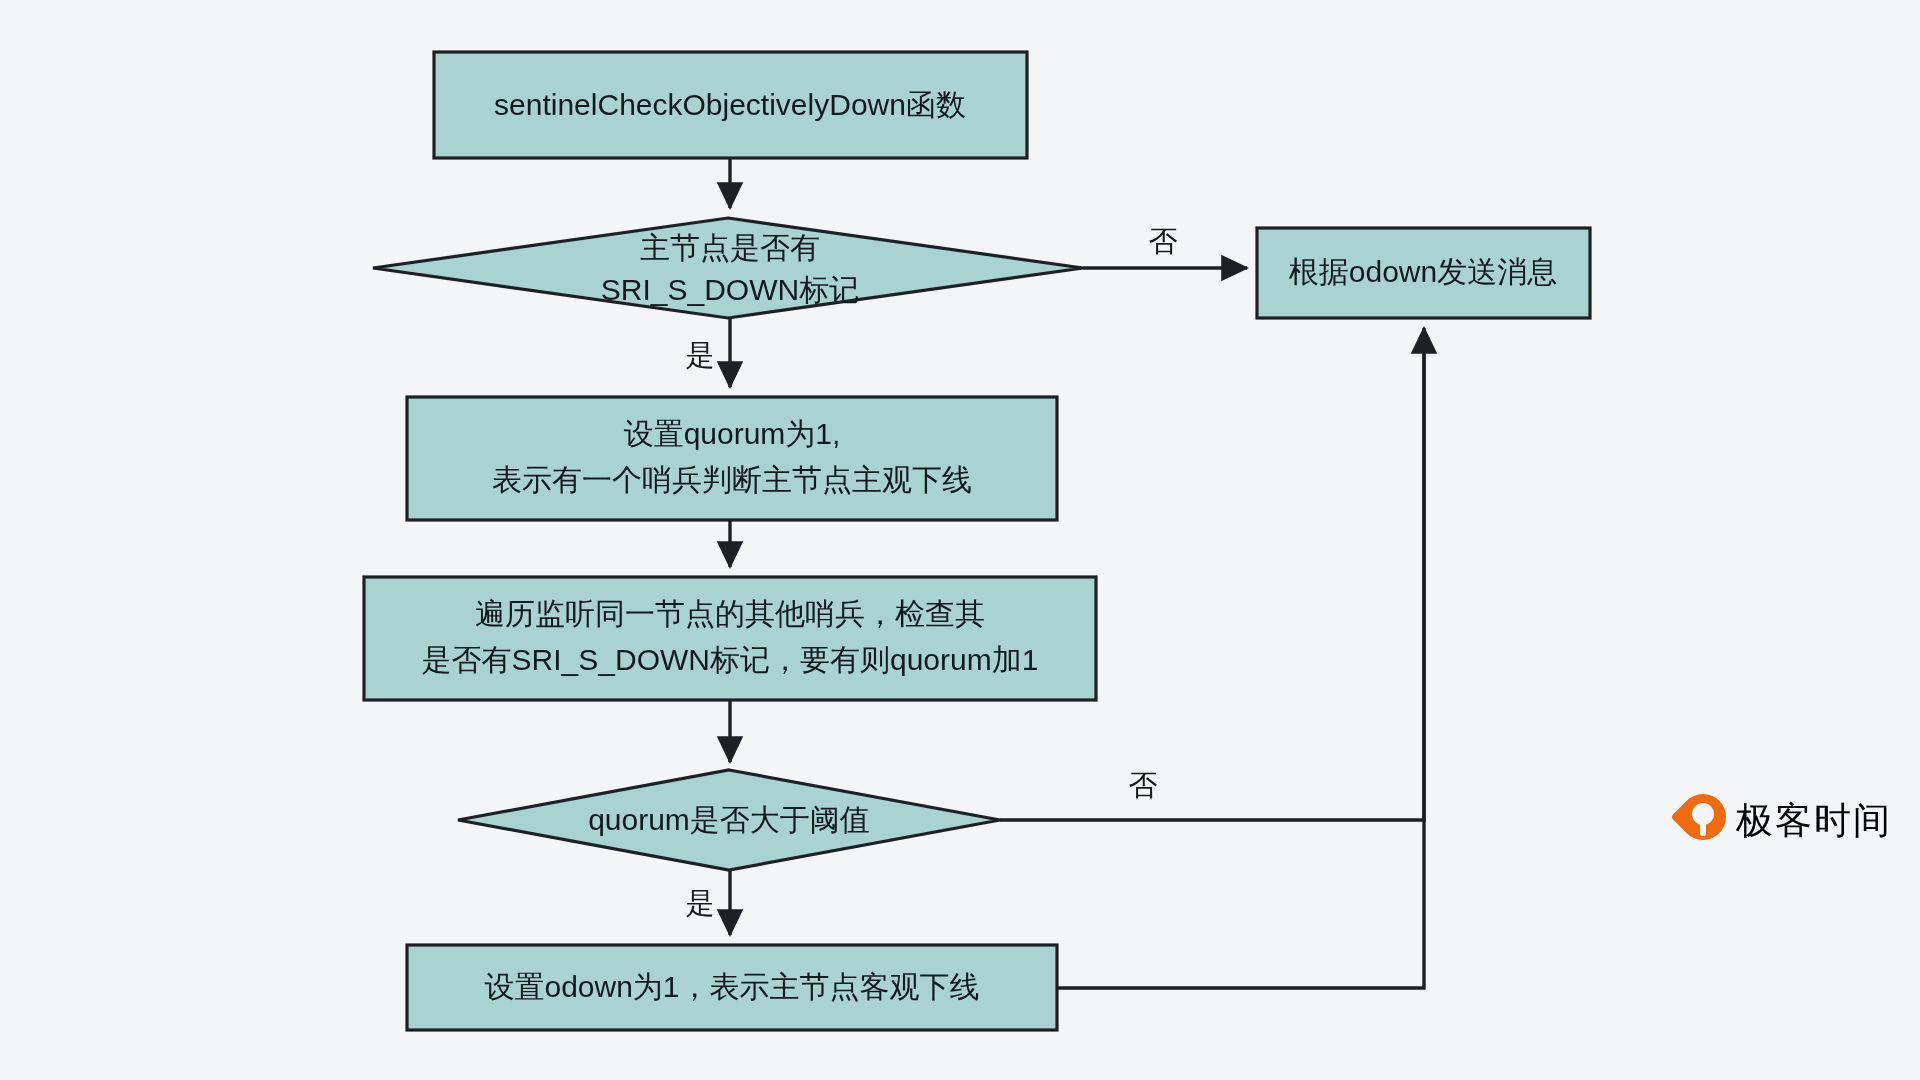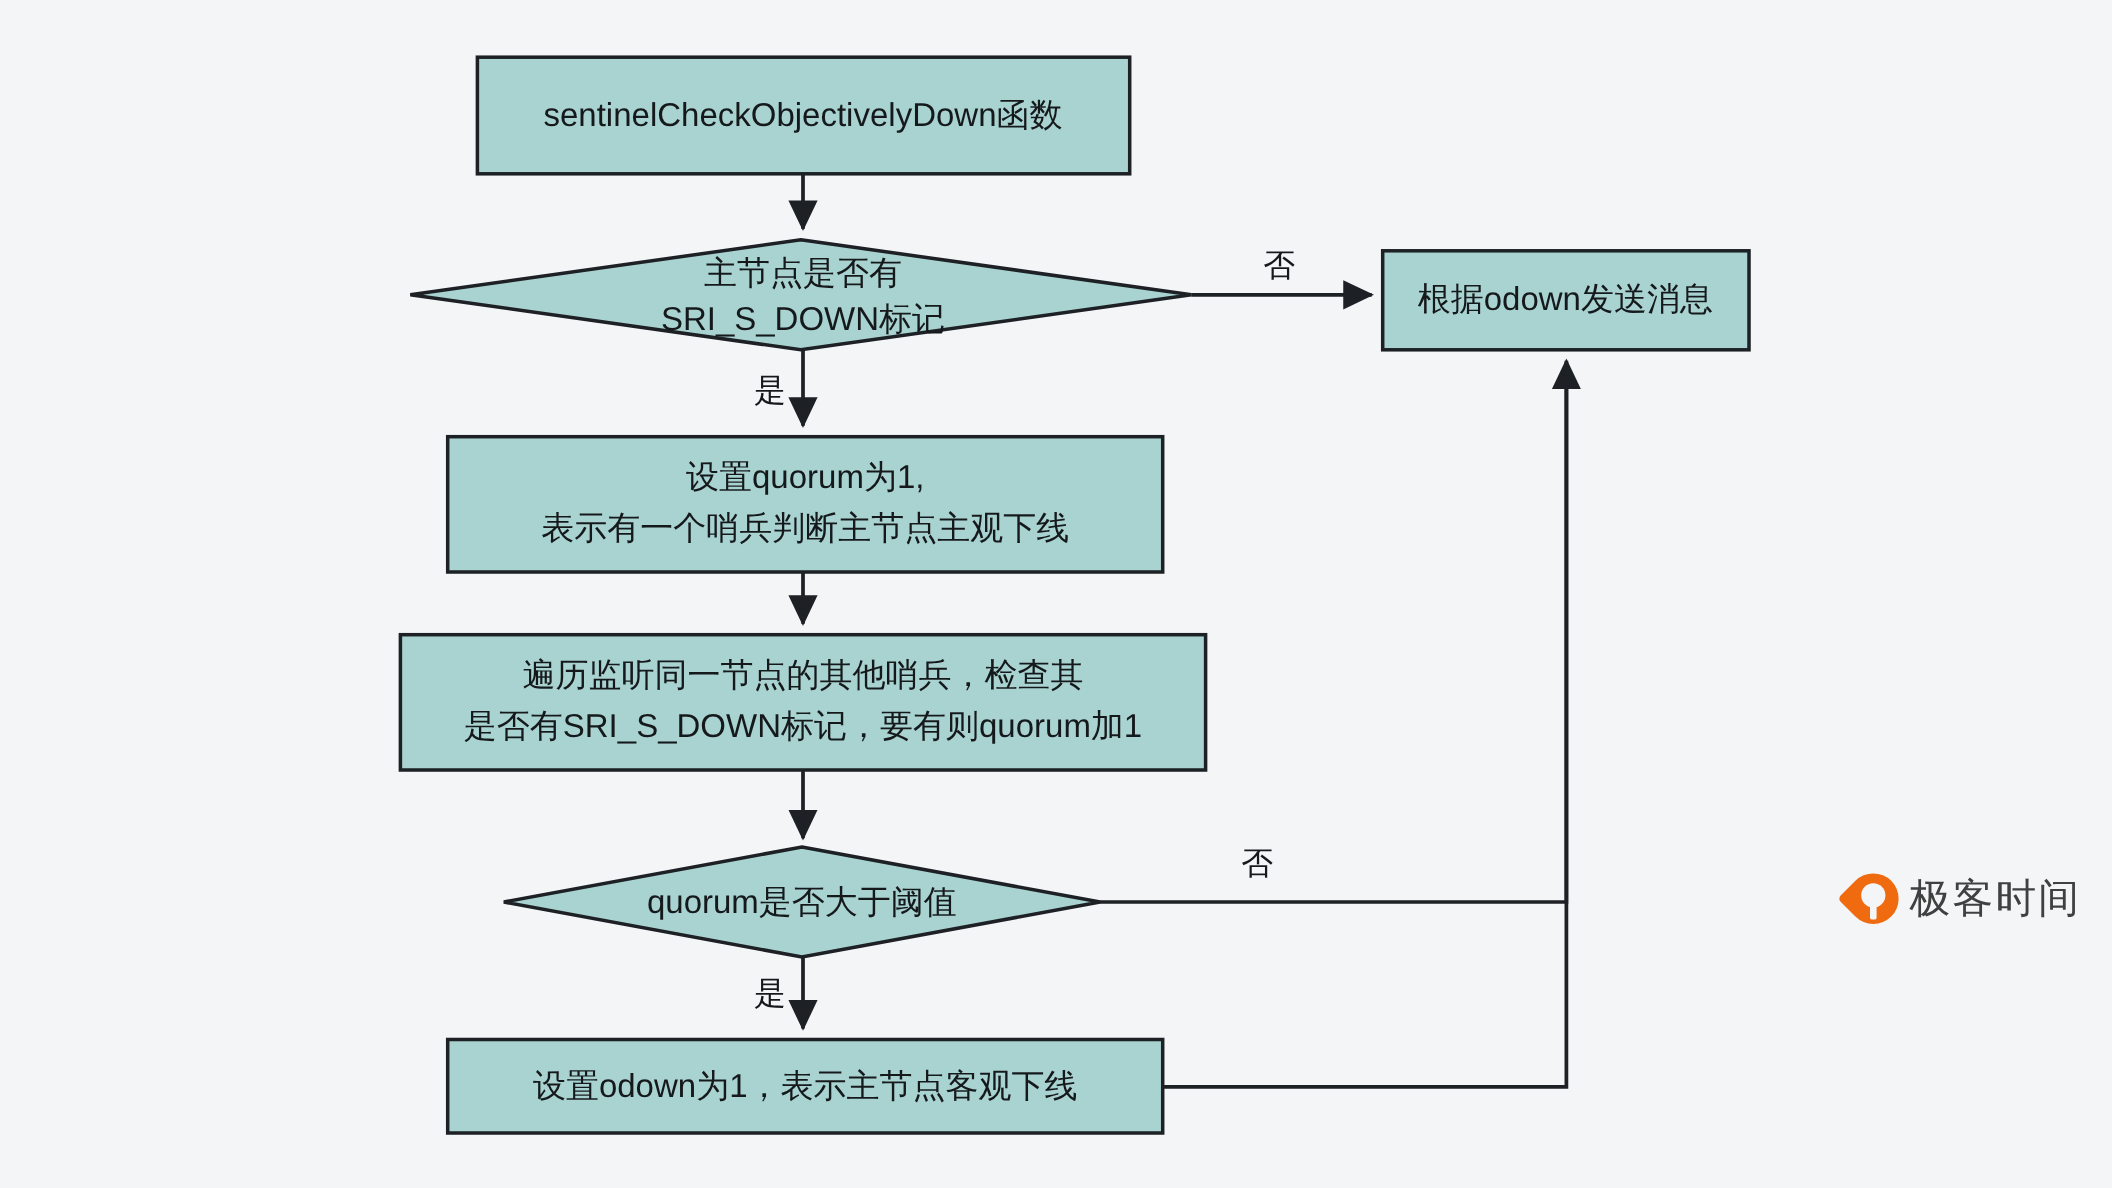--- a/index.html
+++ b/index.html
@@ -89,22 +89,22 @@
     left: 20px;
     top: 14px;
     width: 6px;
     height: 28px;
     background: #f4f5f7;
     border-radius: 2px;
   }
   #brand-logo .wordmark {
     font-size: 37px;
     letter-spacing: 2px;
-    color: #404040;
-    font-family: Liberation Mono, monospace;
+    color: #000000;
+    font-family: Liberation Serif, serif;
     line-height: 1;
   }
 </style>
 </head>
 <body>
 
 <div id="flow-root">
 
   <svg class="flow-canvas" viewBox="0 0 1920 1080">
     <defs>

